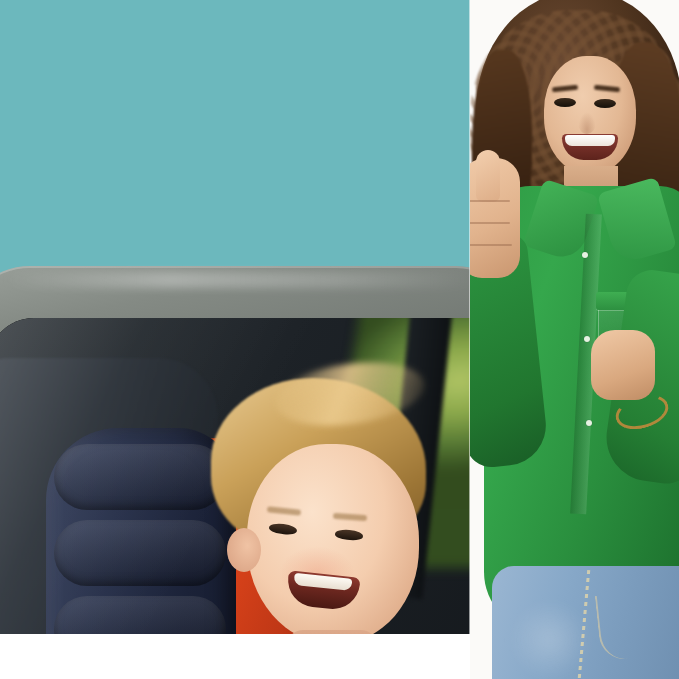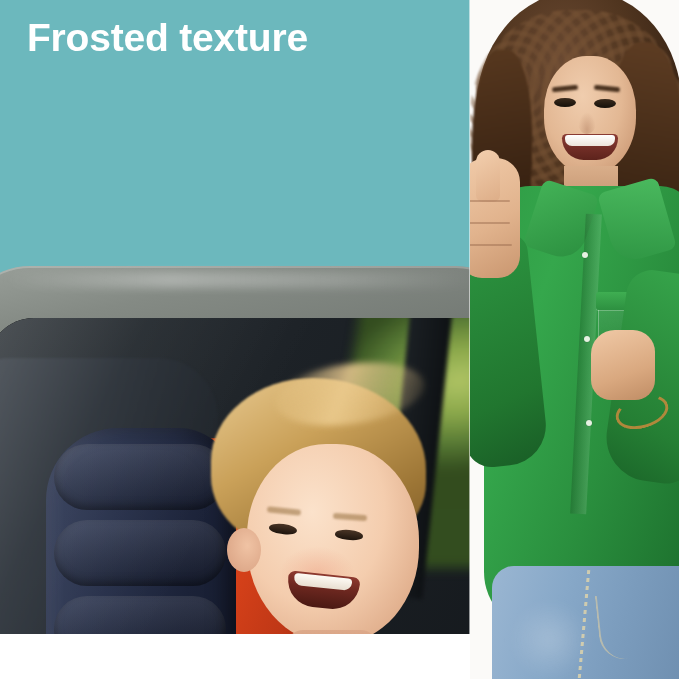--- a/index.html
+++ b/index.html
@@ -514,21 +514,20 @@
   }
 </style>
 </head>
 <body>
 
 <div class="canvas">
 
   <section class="left-panel">
 
     <div class="copy-block">
-      <h1 class="headline">Frosted texture</h1>
     </div>
 
     <figure class="mirror-wrap">
 
       <div class="mirror-frame">
 
         <div class="mirror-glass">
           <div class="scene">
 
             <div class="car-interior"></div>

